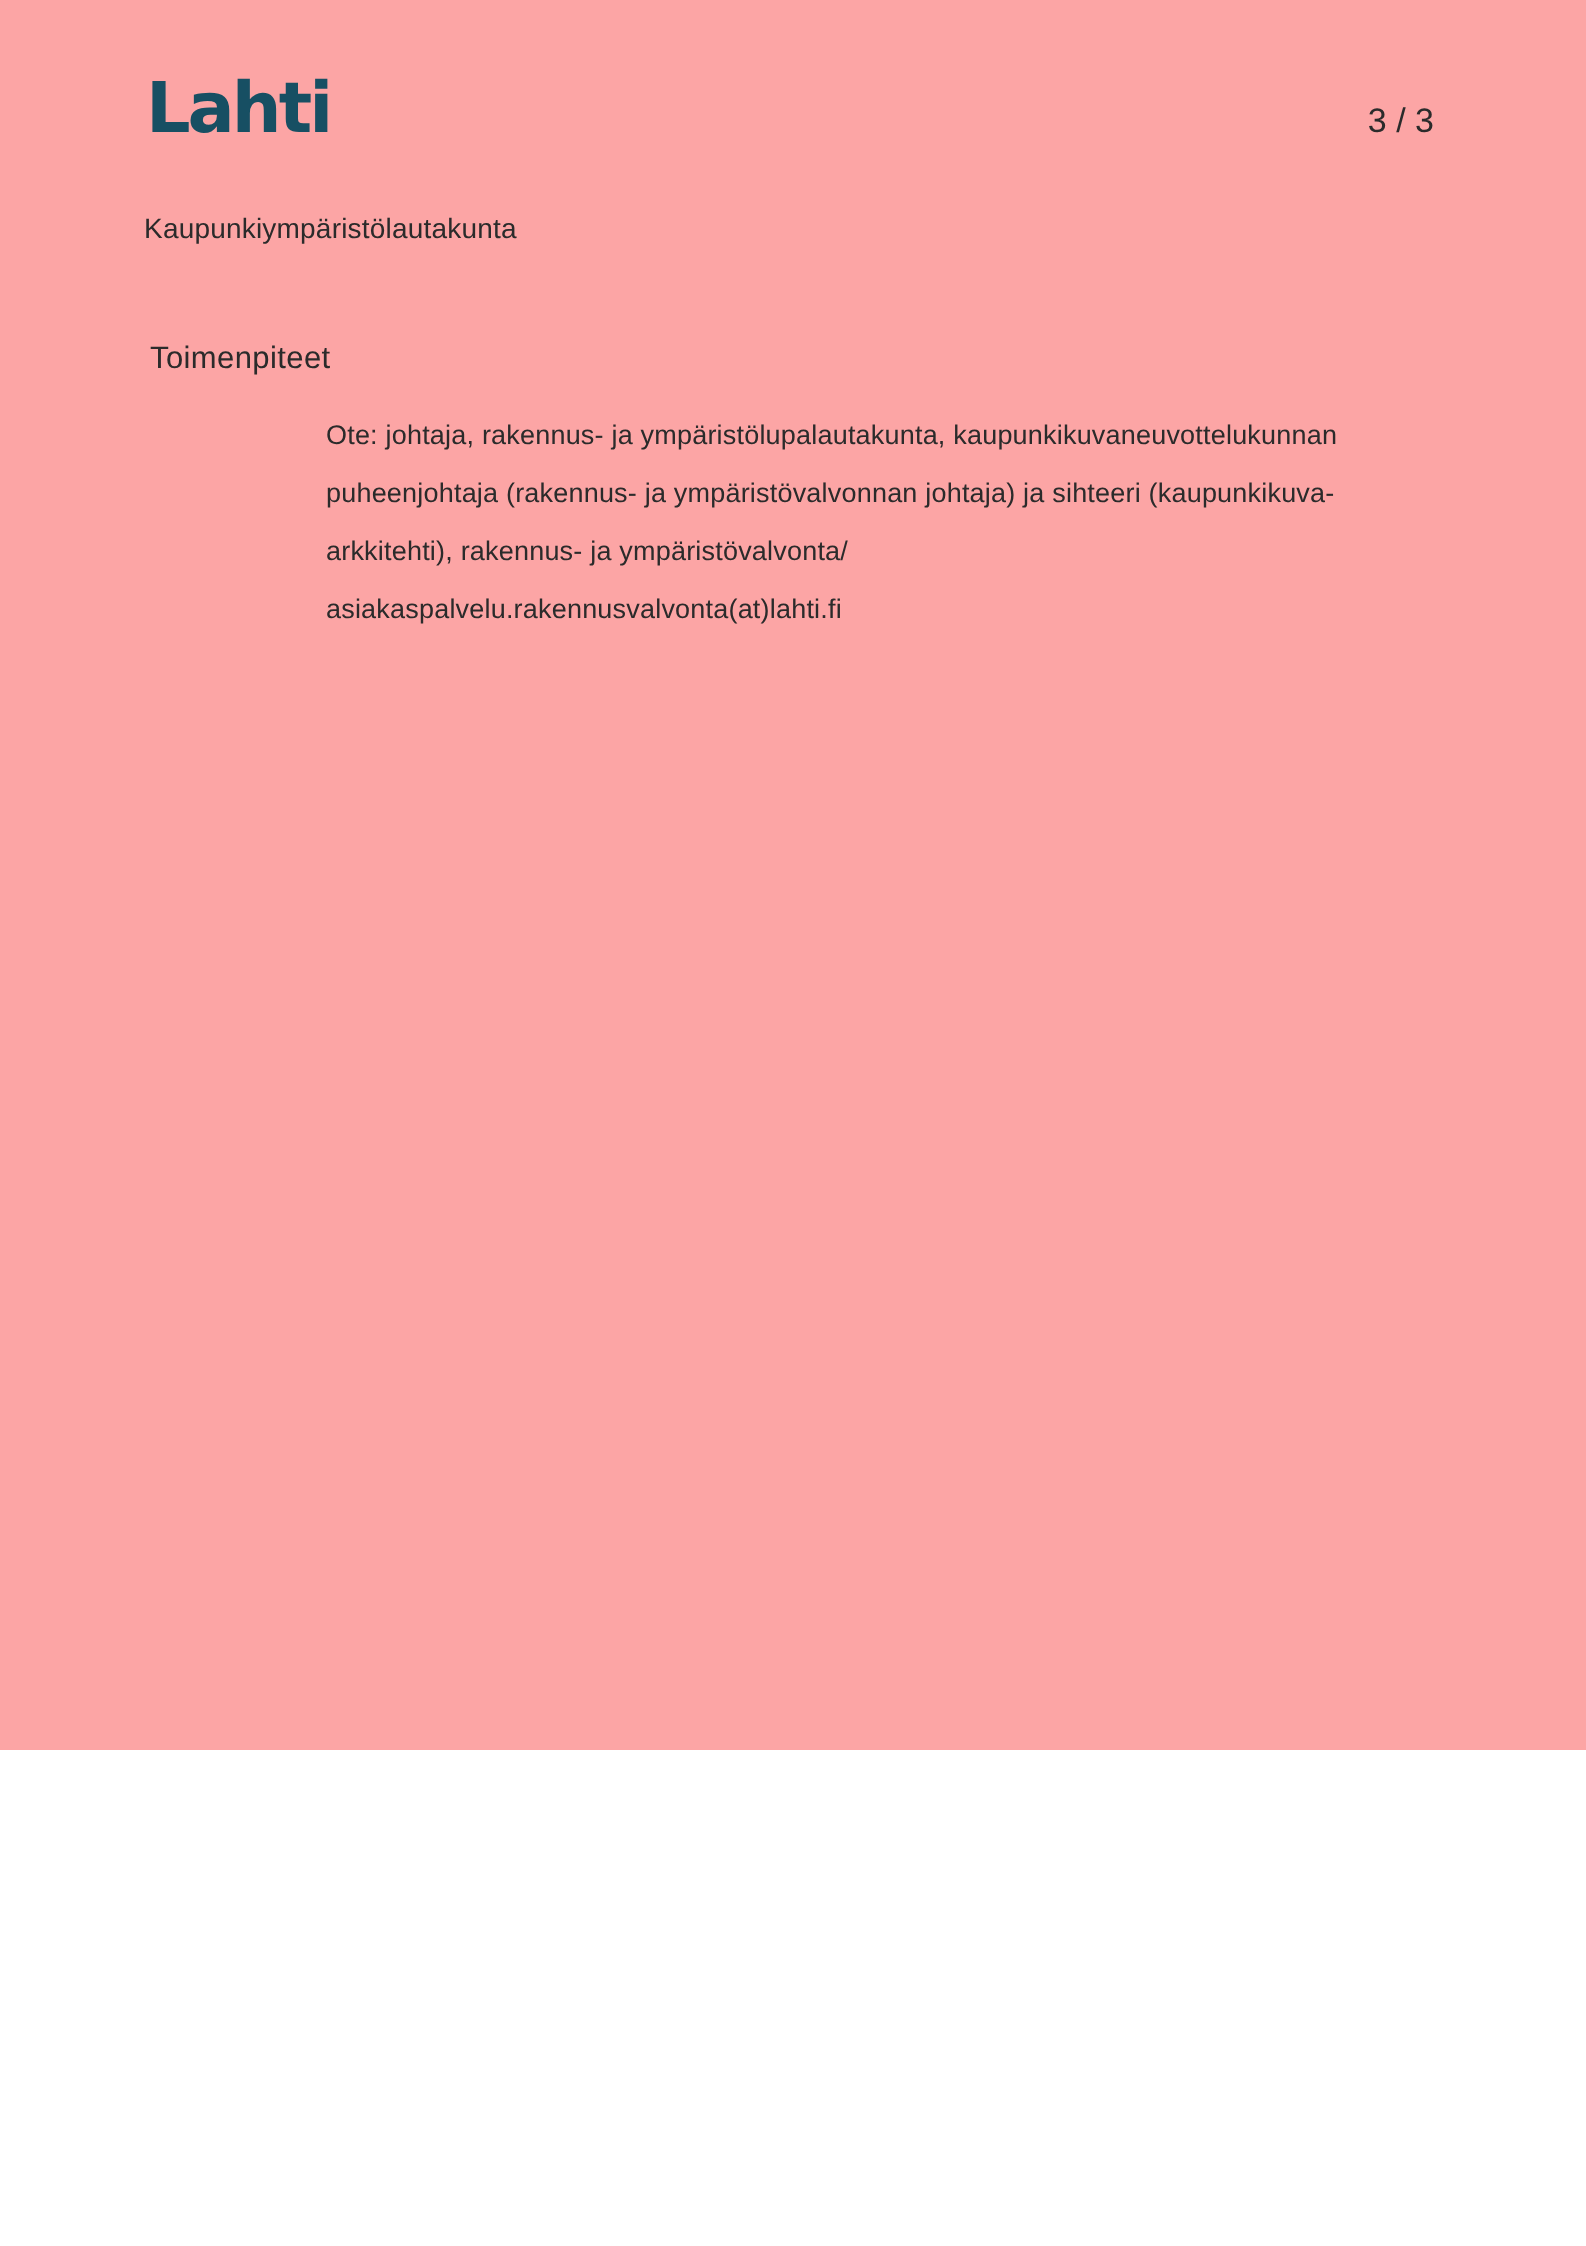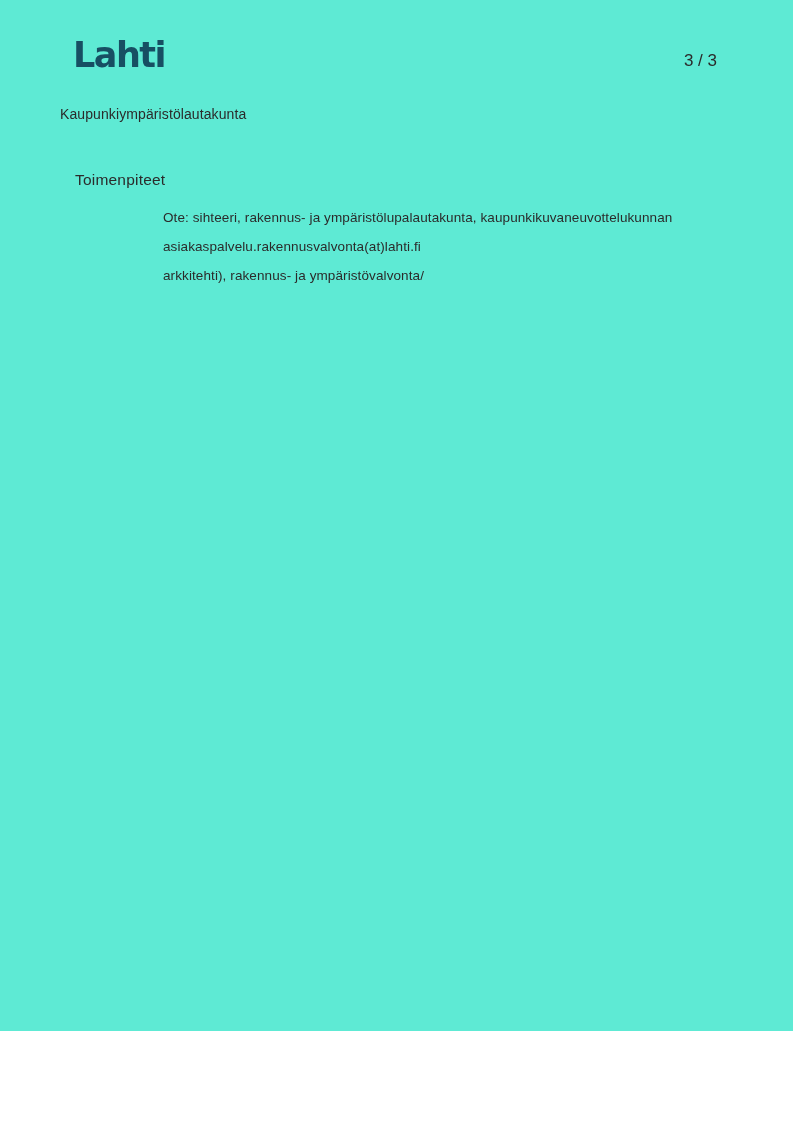--- a/index.html
+++ b/index.html
@@ -4,22 +4,22 @@
 <title>Document</title>
 <style>
   html, body {
     margin: 0;
     padding: 0;
     background: #ffffff;
   }
   .page {
     position: relative;
     width: 793px;
-    height: 1031px;
-    background: #5eead4;
+    height: 875px;
+    background: #fca5a5;
     font-family: "Liberation Sans", sans-serif;
     color: #262626;
     overflow: hidden;
   }
   .logo {
     position: absolute;
     left: 73px;
     top: 38px;
     font-family: "DejaVu Sans", sans-serif;
     font-weight: 700;
@@ -30,21 +30,21 @@
   }
   .page-number {
     position: absolute;
     top: 51px;
     right: 76px;
     font-size: 17px;
     color: #2b2b2b;
   }
   .header-row {
     position: absolute;
-    left: 60px;
+    left: 72px;
     right: 75px;
     top: 106px;
     display: flex;
     justify-content: space-between;
     font-size: 14px;
     color: #2b2b2b;
     letter-spacing: 0.1px;
     flex-direction: column;
   }
   .section-heading {
@@ -78,18 +78,19 @@
 
   <div class="page-number">3 / 3</div>
 
   <div class="header-row">
     <span>Kaupunkiympäristölautakunta</span>
   </div>
 
   <div class="section-heading">Toimenpiteet</div>
 
   <div class="body-paragraph">
-    <div class="body-line">Ote: sihteeri, rakennus- ja ympäristölupalautakunta, kaupunkikuvaneuvottelukunnan</div>
+    <div class="body-line">Ote: johtaja, rakennus- ja ympäristölupalautakunta, kaupunkikuvaneuvottelukunnan</div>
+    <div class="body-line">puheenjohtaja (rakennus- ja ympäristövalvonnan johtaja) ja sihteeri (kaupunkikuva-</div>
+    <div class="body-line">arkkitehti), rakennus- ja ympäristövalvonta/</div>
     <div class="body-line">asiakaspalvelu.rakennusvalvonta(at)lahti.fi</div>
-    <div class="body-line">arkkitehti), rakennus- ja ympäristövalvonta/</div>
   </div>
 
 </div>
 
 </body></html>

